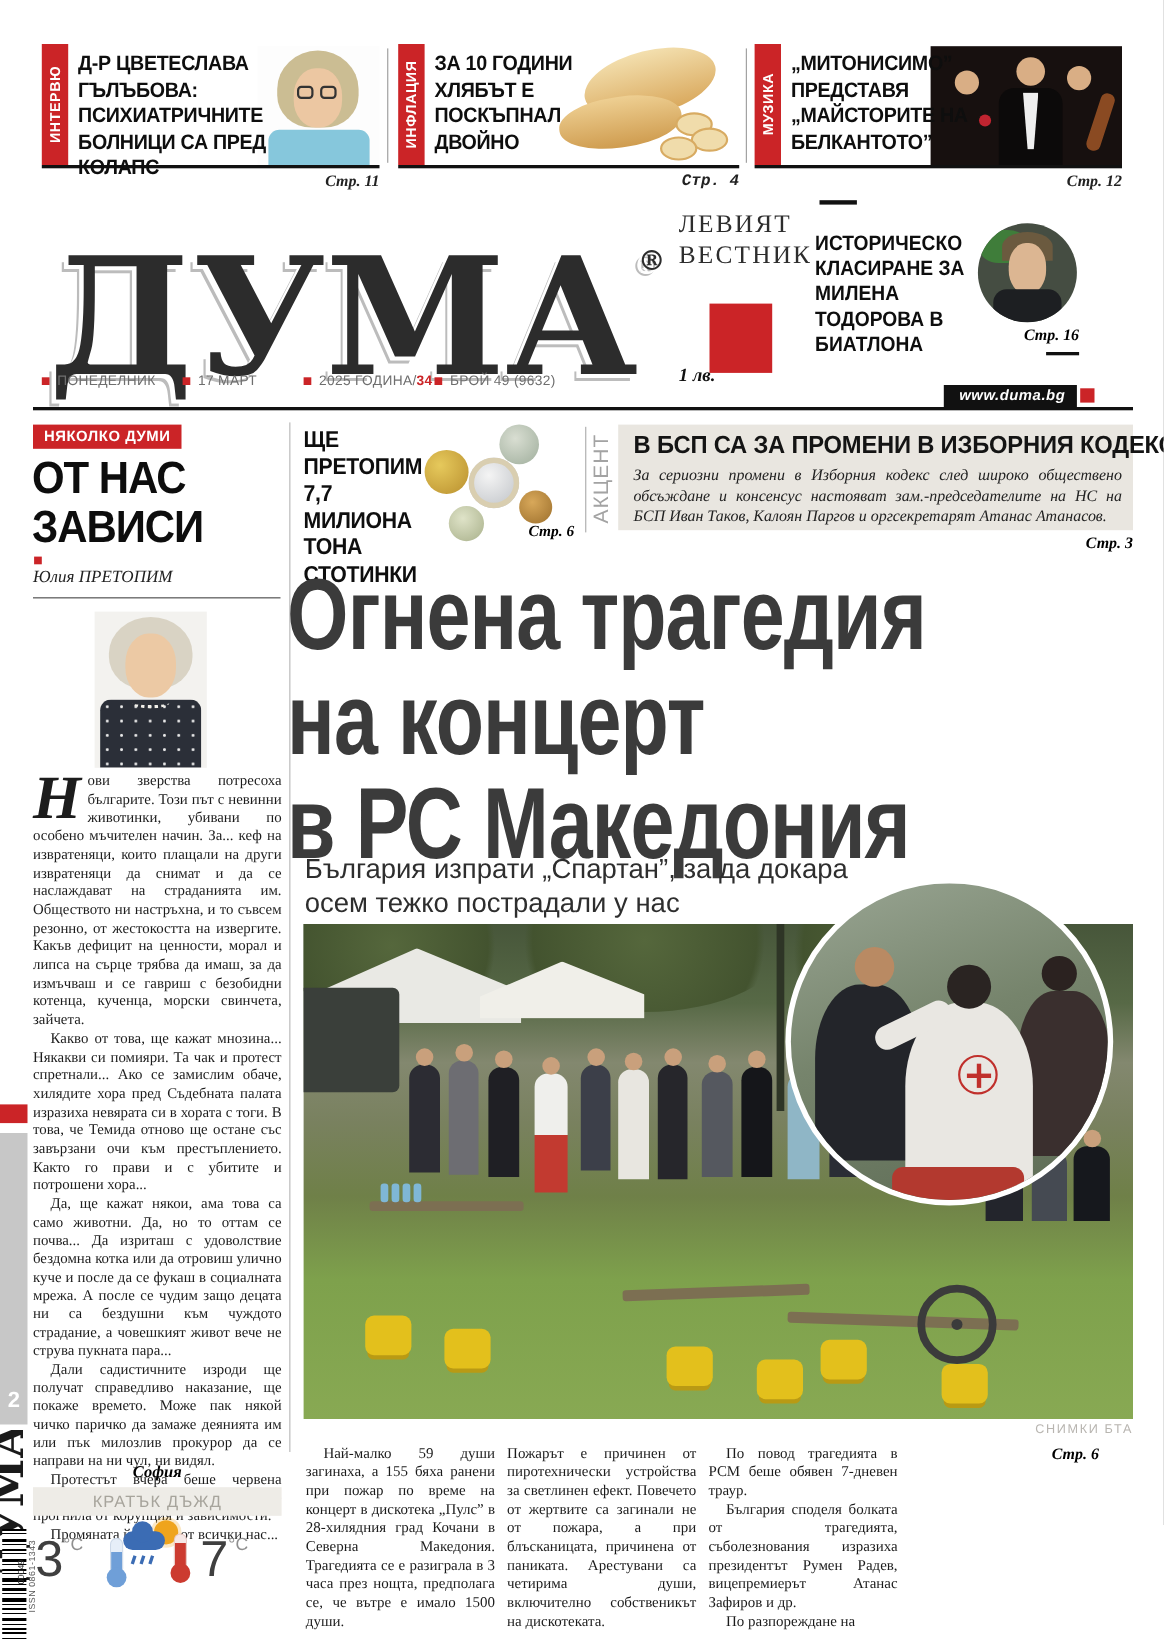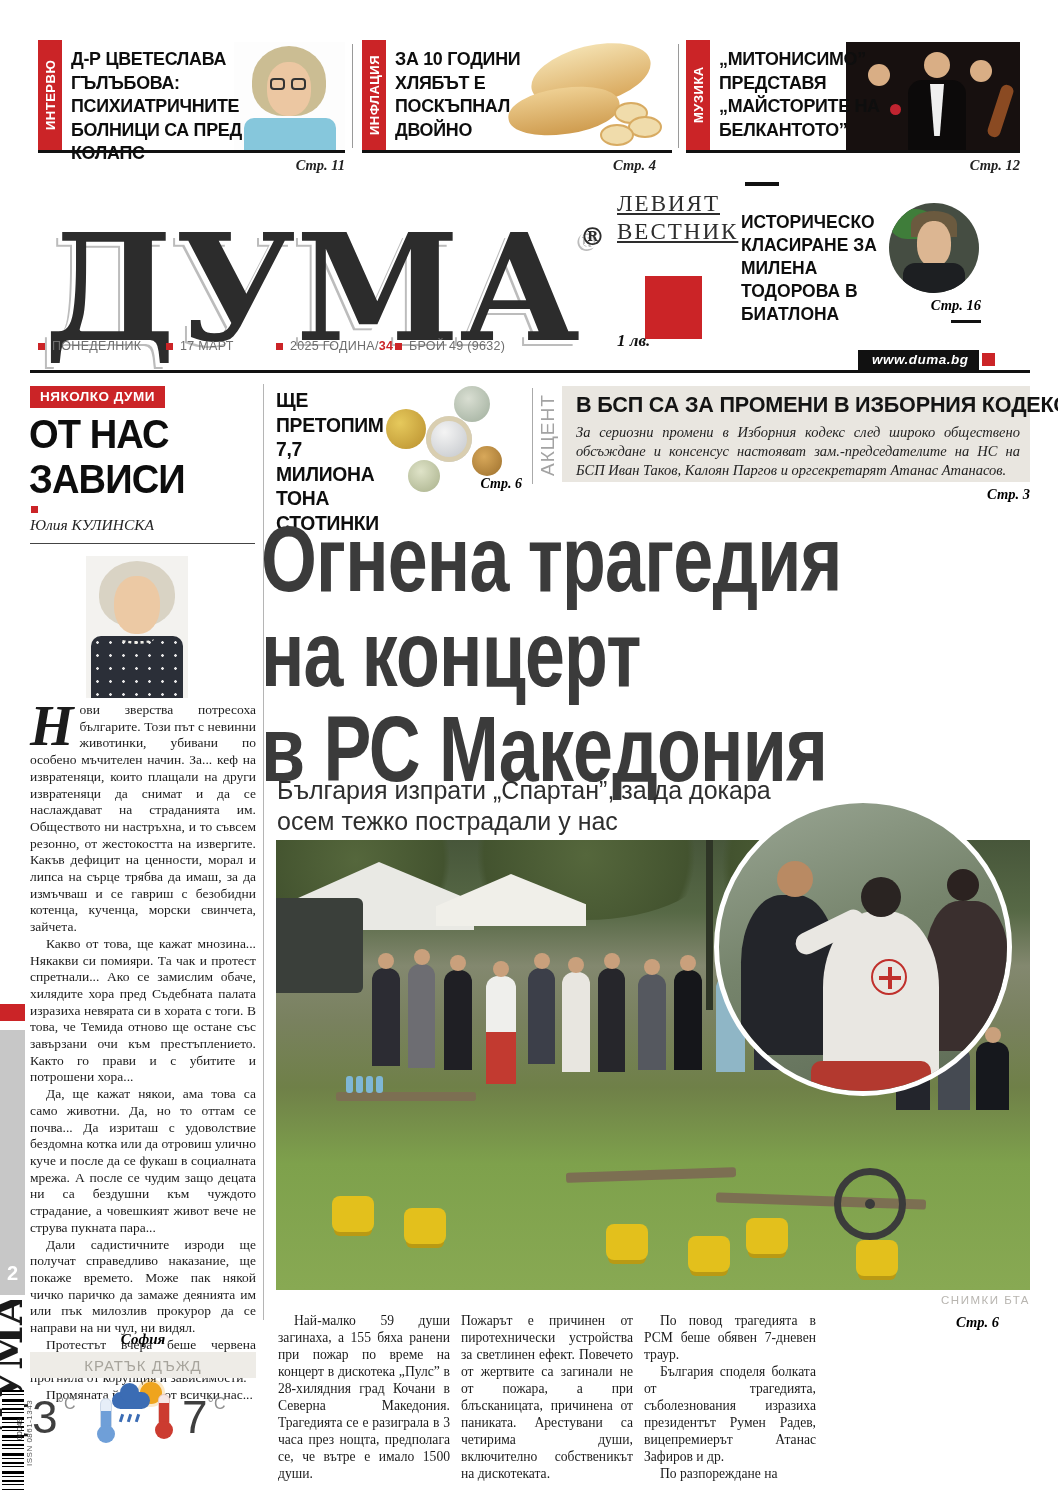--- a/index.html
+++ b/index.html
@@ -15,30 +15,30 @@
         display:flex;align-items:center;justify-content:center;}
   .t-title{position:absolute;left:33px;top:7px;margin:0;font-size:19px;line-height:23.5px;font-weight:bold;
         color:#0e0e0e;transform:scaleX(.94);transform-origin:0 0;letter-spacing:-.3px;z-index:2;}
   .t1 .t-title{width:215px;} .t2 .t-title{width:150px;} .t3 .t-title{width:172px;}
   .t-photo{position:absolute;overflow:hidden;}
   .t1 .t-photo{left:196px;top:2px;width:111px;height:108px;}
   .t2 .t-photo{left:140px;top:0;width:170px;height:110px;}
   .t3 .t-photo{left:160px;top:2px;width:174px;height:108px;}
   .t-page{position:absolute;top:157px;font-family:"Liberation Serif",serif;font-style:italic;font-weight:bold;
         font-size:14.5px;color:#222;text-align:right;}
-  .pg1{left:38px;width:307px;} .pg2{left:346px;width:310px;} .pg3{left:686px;width:334px;}
+  .pg1{left:38px;width:307px;} .pg2{left:362px;width:310px;font-family:Liberation Mono, monospace;} .pg3{left:686px;width:334px;}
   .tdiv{position:absolute;top:44px;height:104px;width:1px;background:#9a9a9a;}
 
   
   .mast-title{position:absolute;left:44px;top:162px;margin:0;font-family:"DejaVu Serif",serif;font-weight:bold;
         font-size:148px;line-height:150px;color:#2c2c2c;text-shadow:-4px 4px 0 #fff,-6px 6px 0 #bcbcbc;}
   .reg{font-size:25px;font-weight:bold;vertical-align:95px;letter-spacing:0;}
   .tagline{position:absolute;left:617px;top:190px;font-family:"Liberation Serif",serif;font-size:23px;
         line-height:28px;letter-spacing:2px;color:#2d2d2d;}
-  .tagline span{display:block;text-decoration:underline;}
+  .tagline span{display:block;}
   .mast-red{position:absolute;left:645px;top:276px;width:57px;height:63px;background:var(--red);}
   .sp-dash{position:absolute;left:745px;top:182px;width:34px;height:4px;background:#111;}
   .sp-title{position:absolute;left:741px;top:210px;width:182px;margin:0;font-size:19px;line-height:23px;
         font-weight:bold;color:#0e0e0e;transform:scaleX(.92);transform-origin:0 0;}
   .sp-photo{position:absolute;left:889px;top:203px;width:90px;height:90px;border-radius:50%;overflow:hidden;background:#454d42;}
   .sp-page{position:absolute;left:869px;top:297px;width:112px;text-align:right;font-family:"Liberation Serif",serif;
         font-style:italic;font-weight:bold;font-size:14.5px;}
   .sp-dash2{position:absolute;left:951px;top:320px;width:30px;height:3px;background:#111;}
 
   
@@ -280,21 +280,21 @@
   <div class="site">
     <span class="site-black">www.duma.bg</span>
     <span class="site-red"></span>
   </div>
   <div class="main-rule"></div>
   <div class="vdiv-left"></div>
 
   <div class="rubric">НЯКОЛКО ДУМИ</div>
   <h2 class="op-title">ОТ НАС ЗАВИСИ</h2>
   <div class="op-sq"></div>
-  <div class="op-by">Юлия КУЛИНСКА</div>
+  <div class="op-by">Юлия ПРЕТОПИМ</div>
   <div class="op-rule"></div>
   <div class="portrait">
     <div class="po-hair"></div>
     <div class="po-face"></div>
     <div class="po-body"></div>
     <div class="po-neck"></div>
   </div>
   <div class="op-body">
     <p class="first"><span class="dropcap">Н</span><span>ови зверства потресоха българите. Този път с невинни животинки, убивани по особено мъчителен начин. За... кеф на извратеняци, които плащали на други извратеняци да снимат и да се наслаждават на страданията им. Обществото ни настръхна, и то съвсем резонно, от жестокостта на извергите. Какъв дефицит на ценности, морал и липса на сърце трябва да имаш, за да измъчваш и се гавриш с безобидни котенца, кученца, морски свинчета, зайчета.</span></p>
     <p>Какво от това, ще кажат мнозина... Някакви си помияри. Та чак и протест спретнали... Ако се замислим обаче, хилядите хора пред Съдебната палата изразиха невярата си в хората с тоги. В това, че Темида отново ще остане със завързани очи към престъплението. Както го прави и с убитите и потрошени хора...</p>

